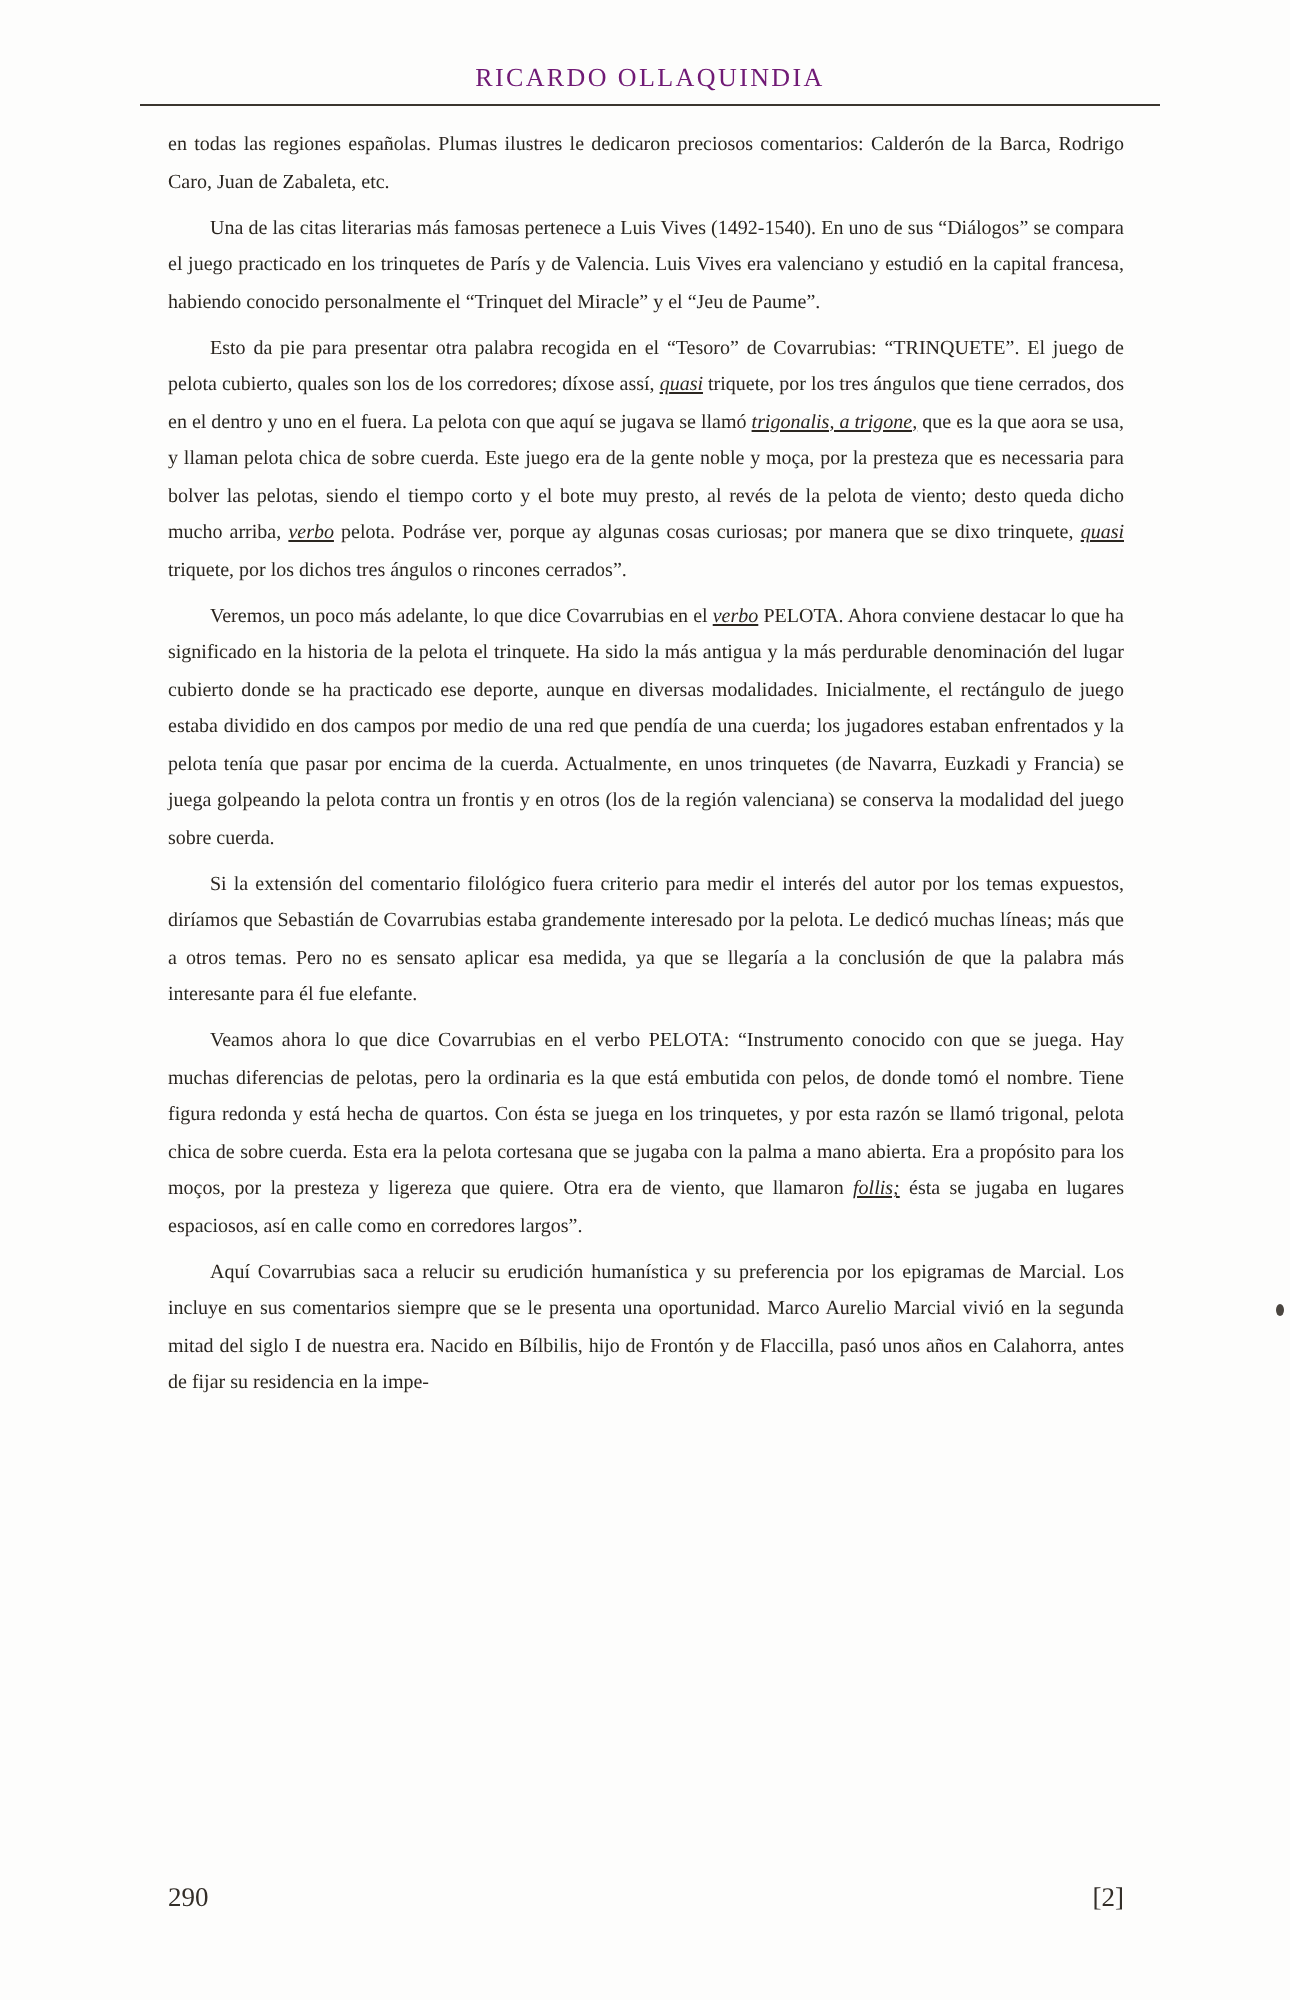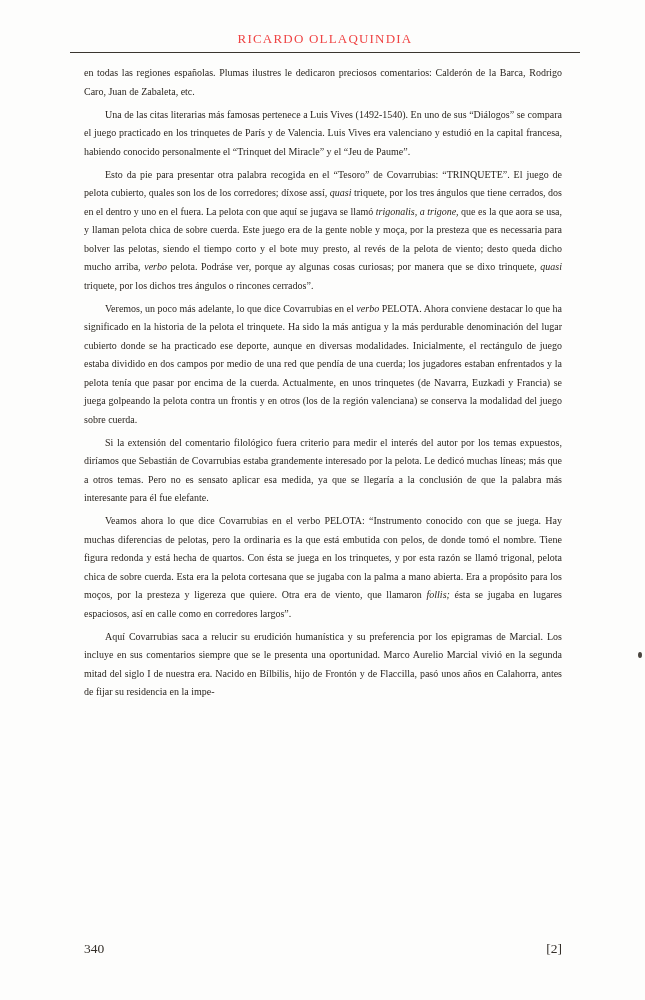--- a/index.html
+++ b/index.html
@@ -19,21 +19,21 @@
   .running-head {
     position: absolute;
     top: 31px;
     left: 70px;
     width: 510px;
     text-align: center;
   }
   .running-head .author {
     font-size: 13px;
     letter-spacing: 1.2px;
-    color: #ef4444;
+    color: #701a75;
   }
   .header-rule {
     position: absolute;
     top: 52px;
     left: 70px;
     width: 510px;
     border-top: 1.6px solid #3a352f;
   }
   .body-text {
     position: absolute;
@@ -46,20 +46,21 @@
   }
   .body-text p {
     margin: 0 0 4.5px 0;
     text-indent: 21px;
   }
   .body-text p.no-indent {
     text-indent: 0;
   }
   .body-text i {
     font-style: italic;
+    text-decoration: underline;
   }
   .page-footer {
     position: absolute;
     top: 941px;
     left: 84px;
     width: 478px;
     font-size: 13.5px;
     color: #332e28;
   }
   .page-footer .page-number { float: left; }
@@ -88,19 +89,19 @@
       <p class="no-indent"><span>en todas las regiones españolas. Plumas ilustres le dedicaron preciosos comentarios: Calderón de la Barca, Rodrigo Caro, Juan de Zabaleta, etc.</span></p>
       <p><span>Una de las citas literarias más famosas pertenece a Luis Vives (1492-1540). En uno de sus “Diálogos” se compara el juego practicado en los trinquetes de París y de Valencia. Luis Vives era valenciano y estudió en la capital francesa, habiendo conocido personalmente el “Trinquet del Miracle” y el “Jeu de Paume”.</span></p>
       <p><span>Esto da pie para presentar otra palabra recogida en el “Tesoro” de Covarrubias: “TRINQUETE”. El juego de pelota cubierto, quales son los de los corredores; díxose assí, </span><i>quasi</i><span> triquete, por los tres ángulos que tiene cerrados, dos en el dentro y uno en el fuera. La pelota con que aquí se jugava se llamó </span><i>trigonalis, a trigone,</i><span> que es la que aora se usa, y llaman pelota chica de sobre cuerda. Este juego era de la gente noble y moça, por la presteza que es necessaria para bolver las pelotas, siendo el tiempo corto y el bote muy presto, al revés de la pelota de viento; desto queda dicho mucho arriba, </span><i>verbo</i><span> pelota. Podráse ver, porque ay algunas cosas curiosas; por manera que se dixo trinquete, </span><i>quasi</i><span> triquete, por los dichos tres ángulos o rincones cerrados”.</span></p>
       <p><span>Veremos, un poco más adelante, lo que dice Covarrubias en el </span><i>verbo</i><span> PELOTA. Ahora conviene destacar lo que ha significado en la historia de la pelota el trinquete. Ha sido la más antigua y la más perdurable denominación del lugar cubierto donde se ha practicado ese deporte, aunque en diversas modalidades. Inicialmente, el rectángulo de juego estaba dividido en dos campos por medio de una red que pendía de una cuerda; los jugadores estaban enfrentados y la pelota tenía que pasar por encima de la cuerda. Actualmente, en unos trinquetes (de Navarra, Euzkadi y Francia) se juega golpeando la pelota contra un frontis y en otros (los de la región valenciana) se conserva la modalidad del juego sobre cuerda.</span></p>
       <p><span>Si la extensión del comentario filológico fuera criterio para medir el interés del autor por los temas expuestos, diríamos que Sebastián de Covarrubias estaba grandemente interesado por la pelota. Le dedicó muchas líneas; más que a otros temas. Pero no es sensato aplicar esa medida, ya que se llegaría a la conclusión de que la palabra más interesante para él fue elefante.</span></p>
       <p><span>Veamos ahora lo que dice Covarrubias en el verbo PELOTA: “Instrumento conocido con que se juega. Hay muchas diferencias de pelotas, pero la ordinaria es la que está embutida con pelos, de donde tomó el nombre. Tiene figura redonda y está hecha de quartos. Con ésta se juega en los trinquetes, y por esta razón se llamó trigonal, pelota chica de sobre cuerda. Esta era la pelota cortesana que se jugaba con la palma a mano abierta. Era a propósito para los moços, por la presteza y ligereza que quiere. Otra era de viento, que llamaron </span><i>follis;</i><span> ésta se jugaba en lugares espaciosos, así en calle como en corredores largos”.</span></p>
       <p><span>Aquí Covarrubias saca a relucir su erudición humanística y su preferencia por los epigramas de Marcial. Los incluye en sus comentarios siempre que se le presenta una oportunidad. Marco Aurelio Marcial vivió en la segunda mitad del siglo I de nuestra era. Nacido en Bílbilis, hijo de Frontón y de Flaccilla, pasó unos años en Calahorra, antes de fijar su residencia en la impe-</span></p>
     </main>
 
   <footer class="page-footer">
-    <span class="page-number">340</span>
+    <span class="page-number">290</span>
     <span class="sheet-number">[2]</span>
   </footer>
 
   <div class="scan-artifact"></div>
 
 </div>
 
 </body></html>

